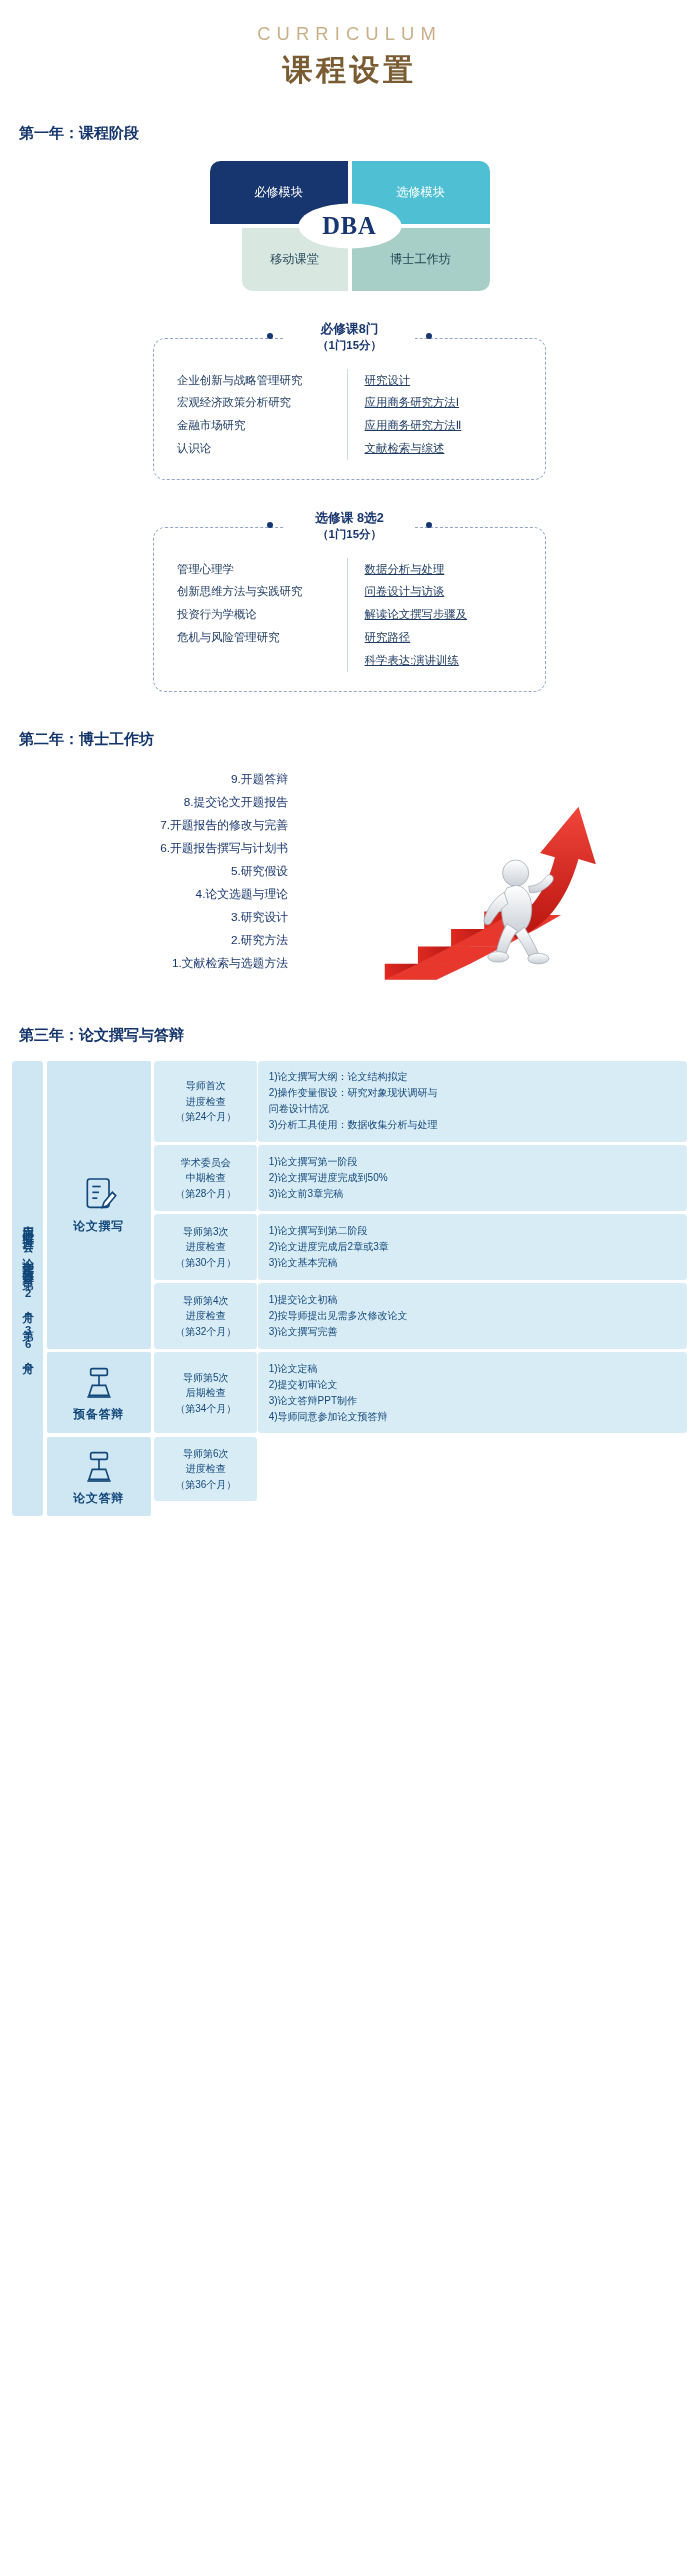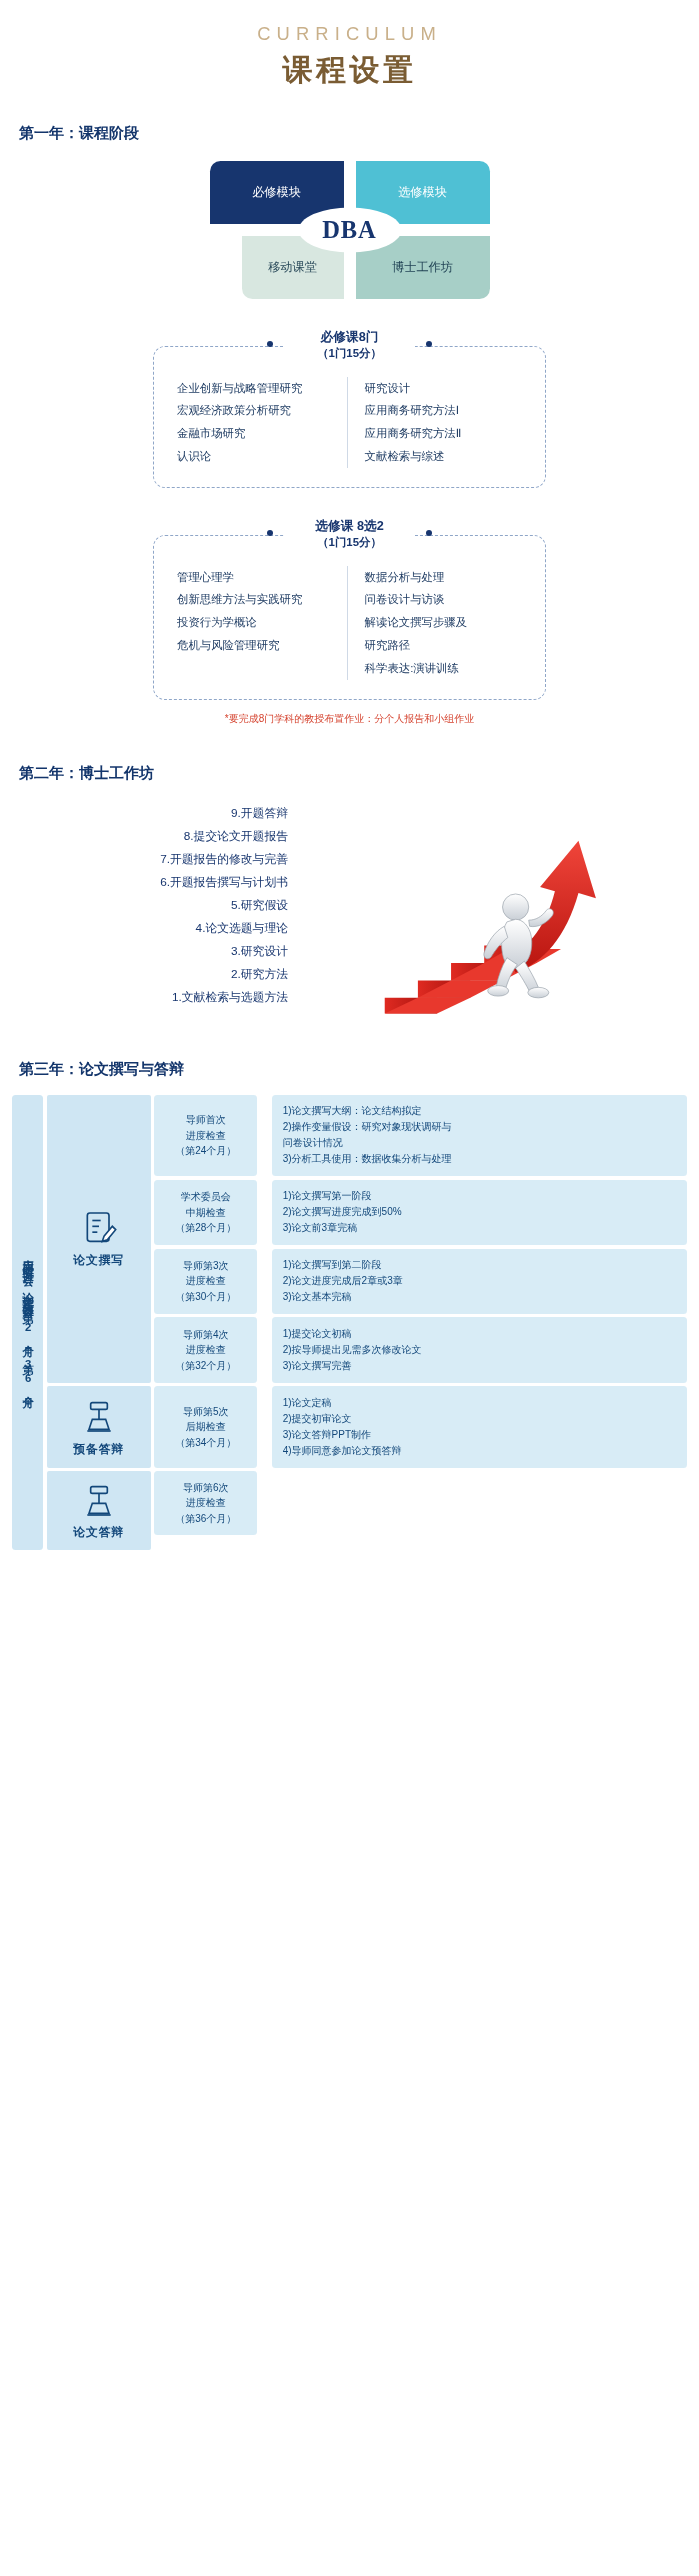--- a/index.html
+++ b/index.html
@@ -40,21 +40,21 @@
 
   
   .quad-wrap {
     width: 280px;
     margin: 17.5px auto 0 auto;
     position: relative;
   }
   .quad {
     display: grid;
     grid-template-columns: 1fr 1fr;
-    gap: 12px;
+    gap: 4px;
   }
   .quad-cell {
     height: 63px;
     display: flex;
     align-items: center;
     justify-content: center;
     font-size: 12.2px;
     color: #ffffff;
   }
   .q1 { background: #17356e; border-top-left-radius: 10.5px; }
@@ -115,21 +115,21 @@
     z-index: 4;
   }
   .dot.left { left: 114px; }
   .dot.right { right: 114px; }
   .col {
     flex: 1;
     font-size: 11.4px;
     color: #1f3c63;
     line-height: 2.0;
   }
-  .col.right-col { border-left: 0.9px solid #cfd9e6; padding-left: 17px; }
+  .col.right-col { border-left: 0.9px solid #cfd9e6; padding-left: 17px; text-decoration: underline; }
   .col.left-col { padding-right: 5.2px; font-family: Liberation Serif, serif; }
   .note {
     text-align: center;
     color: #d5432f;
     font-size: 10px;
     margin-top: 12.2px;
   }
 
   
   .stair-wrap {
@@ -188,21 +188,21 @@
     gap: 5.2px;
     padding: 8.7px 3.5px;
   }
   .y3-label .lbl {
     font-size: 11.8px;
     font-weight: bold;
     color: #12477a;
     letter-spacing: 0.9px;
   }
   .y3-rows { flex: 1; display: flex; flex-direction: column; gap: 3.5px; }
-  .y3-row { display: flex; gap: 15px; }
+  .y3-row { display: flex; gap: 1px; }
   .y3-check {
     width: 103px;
     background: #d8ecf6;
     border-radius: 3.5px;
     font-size: 10px;
     color: #12477a;
     line-height: 1.55;
     text-align: center;
     display: flex;
     flex-direction: column;
@@ -284,21 +284,20 @@
       <div class="col right-col">
         <div>数据分析与处理</div>
         <div>问卷设计与访谈</div>
         <div>解读论文撰写步骤及</div>
         <div>研究路径</div>
         <div>科学表达:演讲训练</div>
       </div>
     </div>
   </div>
 
-  <div class="note">*要完成8门学科的教授布置作业：分个人报告和小组作业</div>
 
   <div class="section-title t2">第二年：博士工作坊</div>
 
   <div class="stair-wrap">
     <div class="stair-list">
       <div>9.开题答辩</div>
       <div>8.提交论文开题报告</div>
       <div>7.开题报告的修改与完善</div>
       <div>6.开题报告撰写与计划书</div>
       <div>5.研究假设</div>

